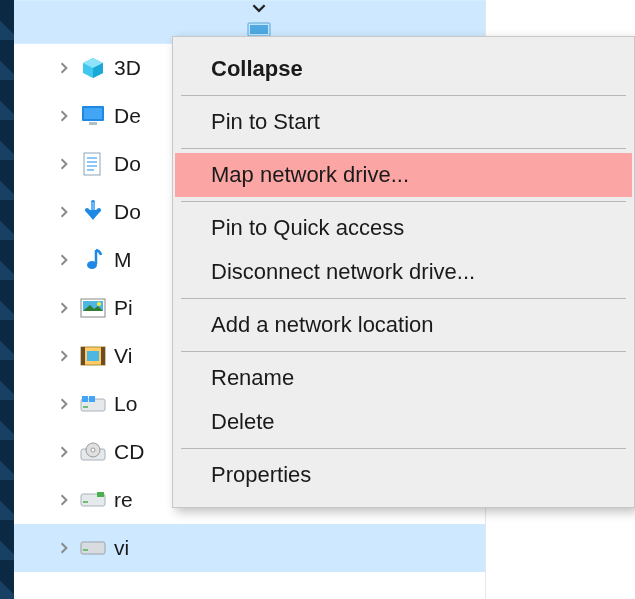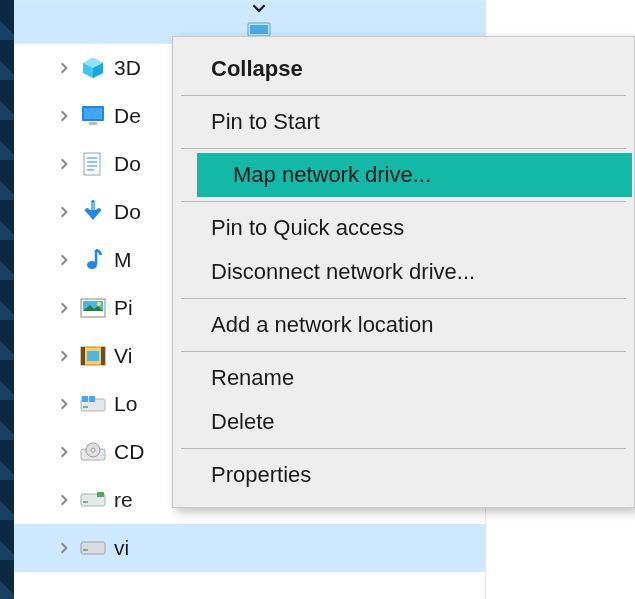--- a/index.html
+++ b/index.html
@@ -93,21 +93,21 @@
     box-shadow: 4px 4px 10px rgba(0,0,0,0.25);
     font-size: 22px;
     color: #1a1a1a;
   }
   .menu-item {
     padding: 8px 20px 8px 36px;
     line-height: 28px;
     cursor: default;
   }
   .menu-item.bold { font-weight: 700; }
-  .menu-item.hover { background: #14b8a6; margin-left: 22px; }
+  .menu-item.hover { background: #fca5a5; }
   .menu-sep {
     height: 1px;
     background: #b8b8b8;
     margin: 4px 6px;
   }
 </style>
 </head>
 <body>
 
 <div class="leftbar"></div>

